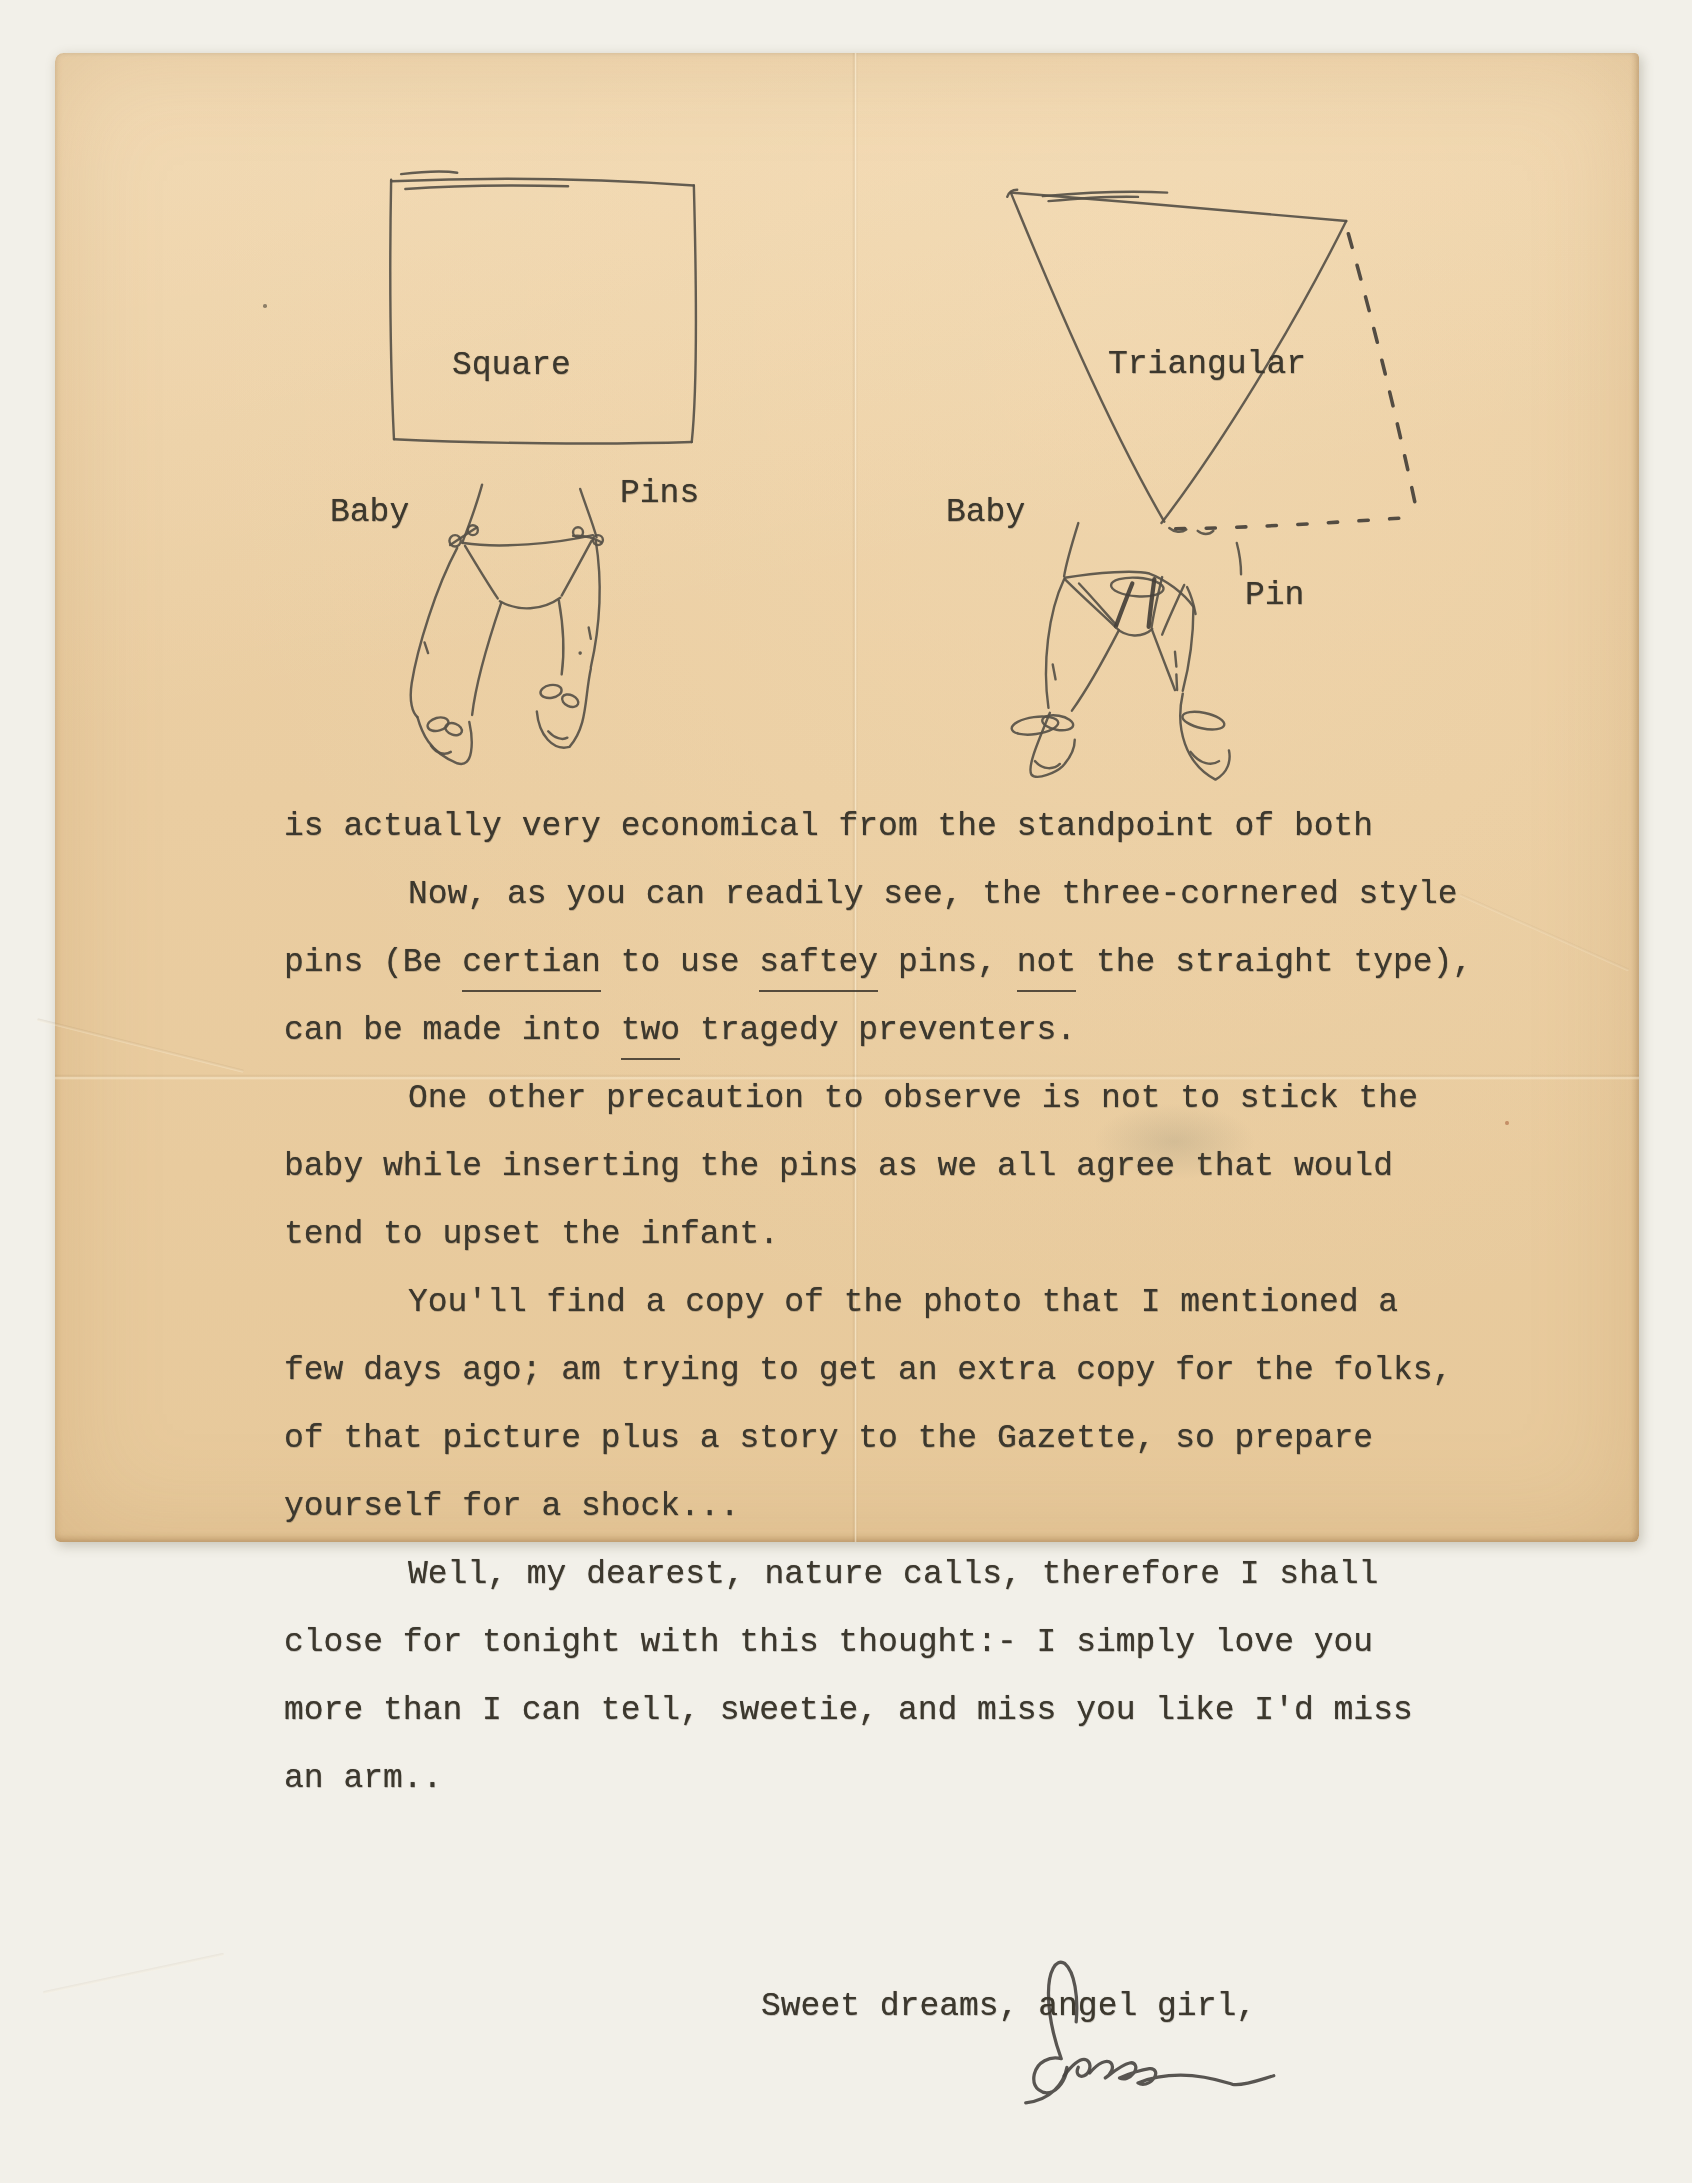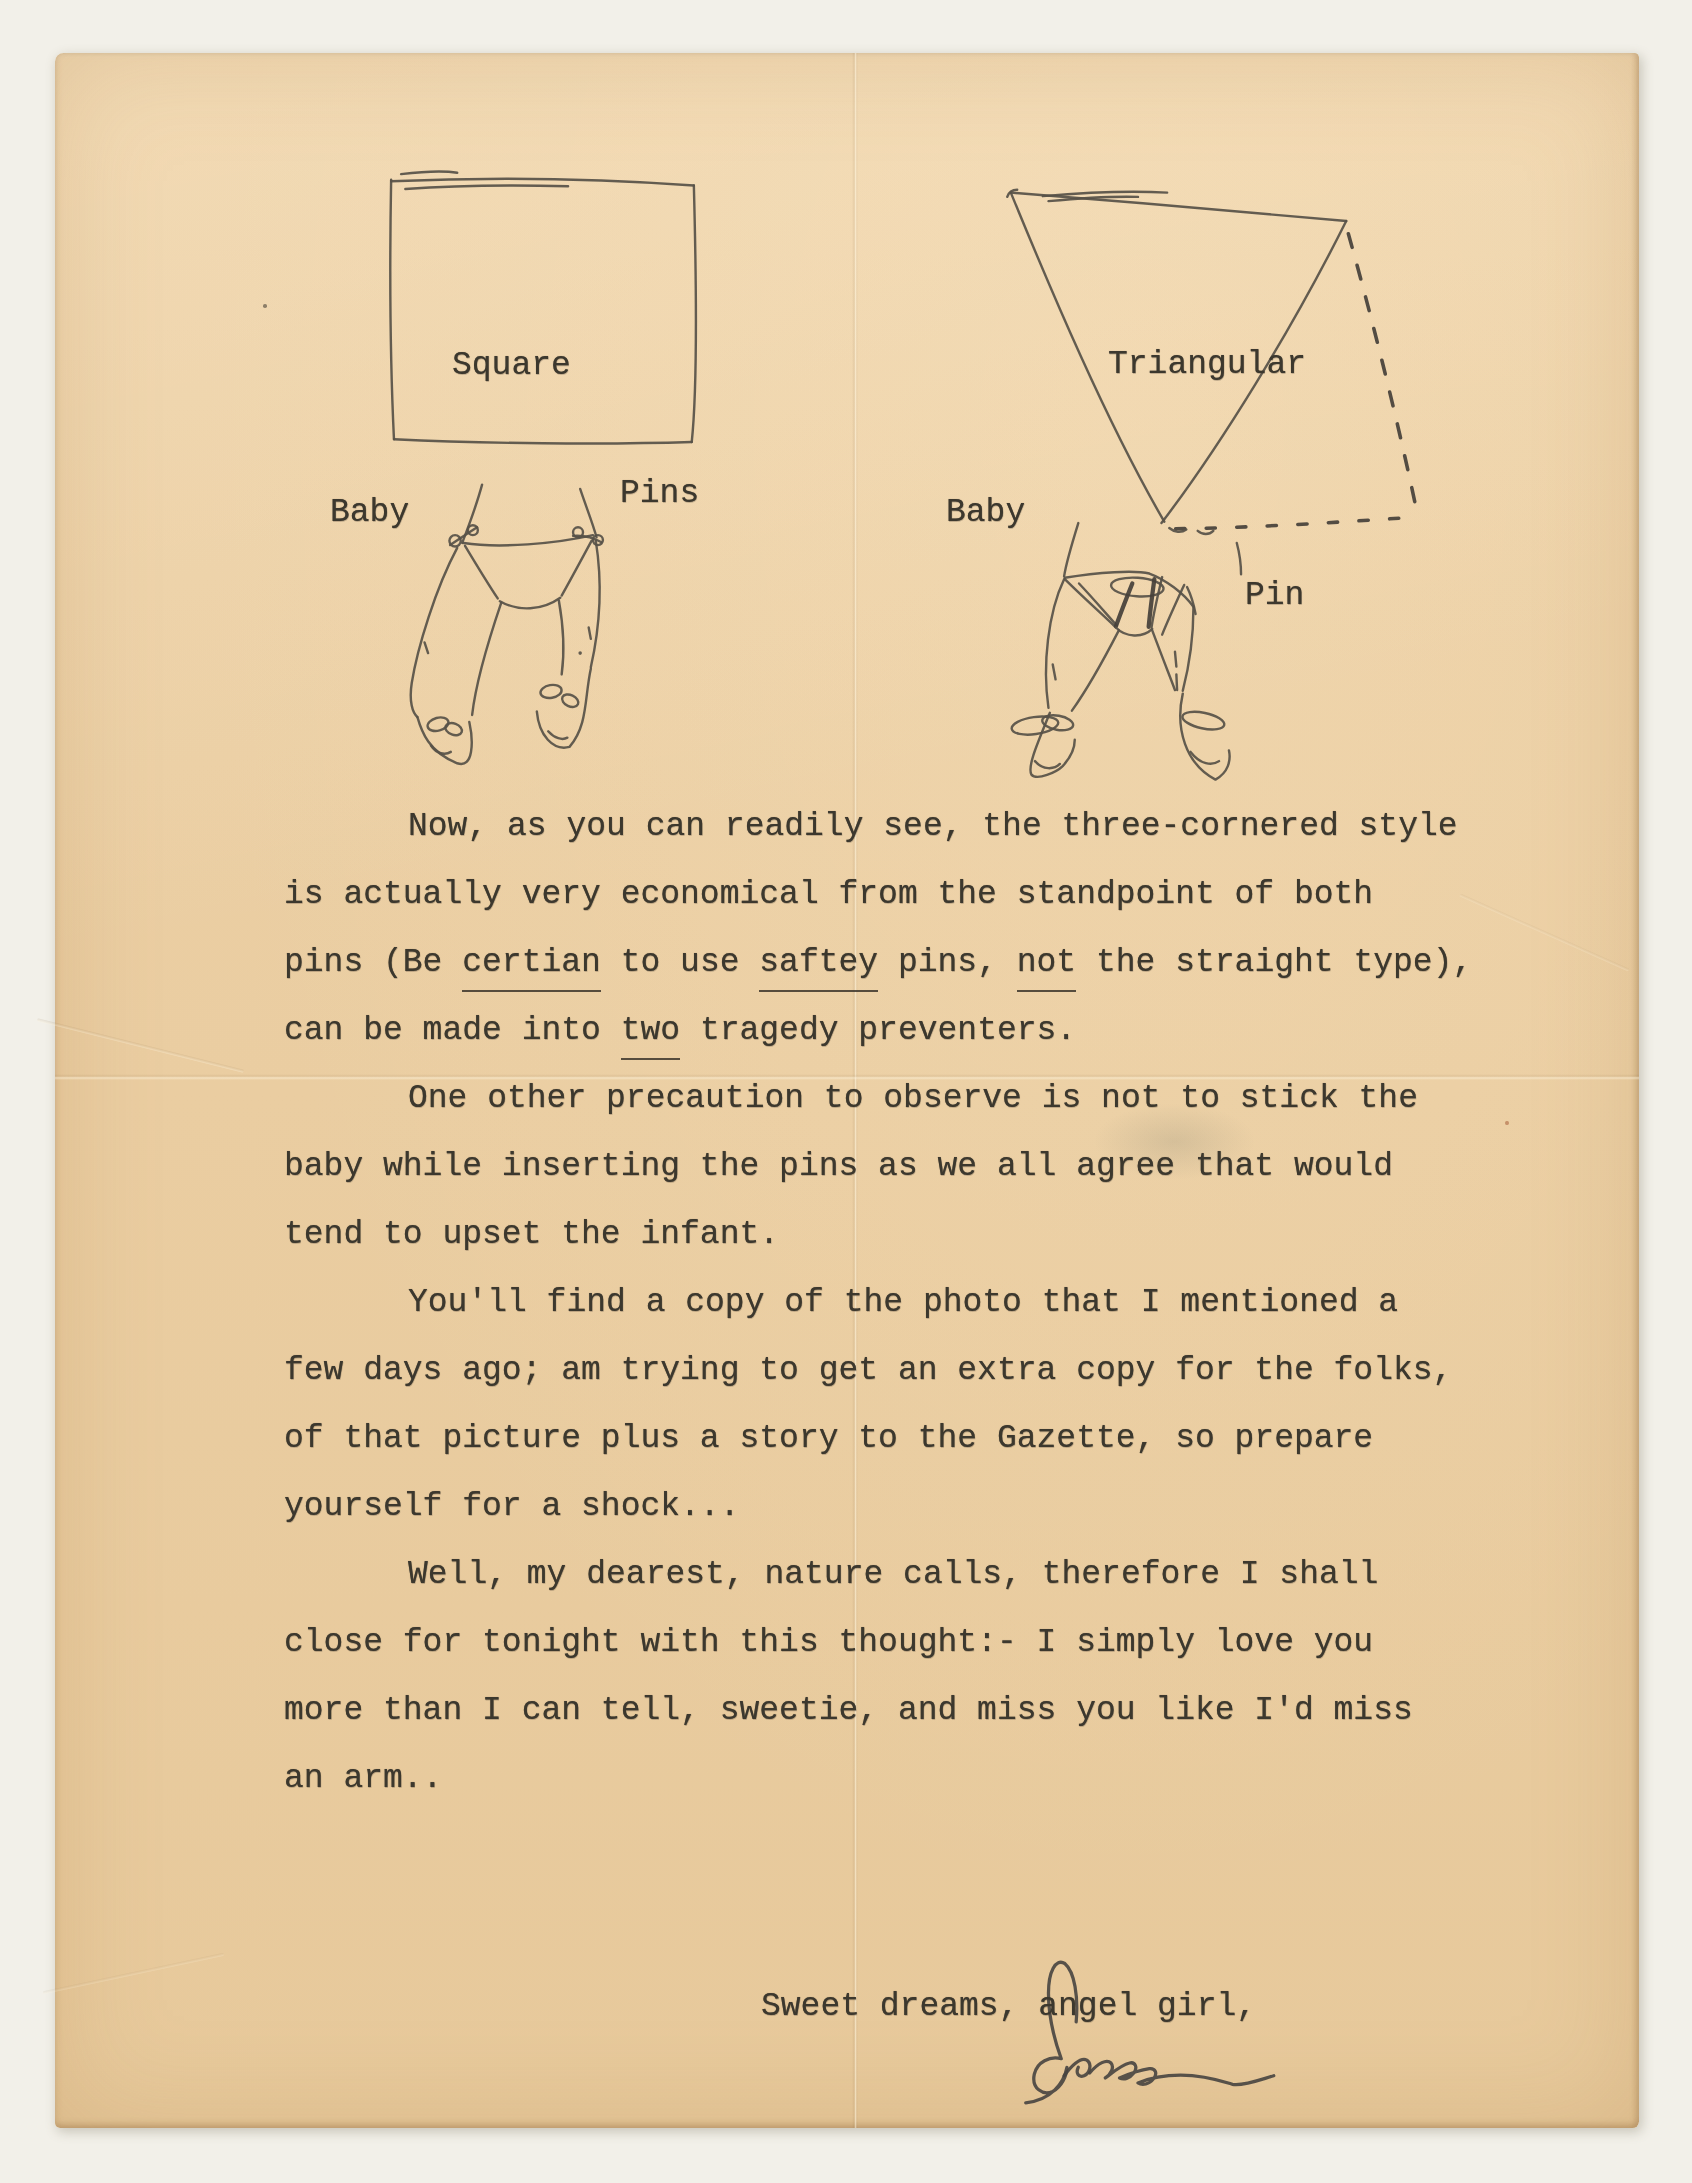--- a/index.html
+++ b/index.html
@@ -4,21 +4,21 @@
 <style>
   html,body{margin:0;padding:0;}
   body{
     width:1693px;height:2183px;
     background:#f2f0e9;
     font-family:"Liberation Mono", monospace;
     position:relative;
   }
   .stage{position:absolute;inset:0;overflow:hidden;}
   .paper{
-    position:absolute;left:55px;top:53px;width:1584px;height:2075px;
+    position:absolute;left:55px;top:53px;width:1584px;height:1489px;
     background:
       linear-gradient(168deg, rgba(255,241,214,.30) 0%, rgba(255,241,214,0) 38%),
       radial-gradient(ellipse at 68% 18%, rgba(255,236,202,.22), rgba(0,0,0,0) 62%),
       linear-gradient(#edd1a7, #e7c99b);
     border-radius:8.5px 4.3px 6.4px 5px;
     box-shadow:
       inset 0 0 107px rgba(168,124,68,.22),
       inset -2.8px 0 6.4px rgba(138,98,52,.28),
       inset 0 -3.6px 7.8px rgba(138,98,52,.30),
       inset 0 2.8px 5.7px rgba(255,246,224,.35),
@@ -171,22 +171,22 @@
     </svg>
 
     <div class="tlabel" style="left:397px;top:294px">Square</div>
     <div class="tlabel" style="left:1053px;top:293px">Triangular</div>
     <div class="tlabel" style="left:275px;top:441px">Baby</div>
     <div class="tlabel" style="left:565px;top:422px">Pins</div>
     <div class="tlabel" style="left:891px;top:441px">Baby</div>
     <div class="tlabel" style="left:1190px;top:524px">Pin</div>
 
     <div class="letter-body">
+        <div class="tline"><span>is actually very economical from the standpoint of both</span></div>
         <div class="tline indent"><span>Now, as you can readily see, the three-cornered style</span></div>
-        <div class="tline"><span>is actually very economical from the standpoint of both</span></div>
         <div class="tline"><span>pins (Be </span><span class="u">certian</span><span> to use </span><span class="u">saftey</span><span> pins, </span><span class="u">not</span><span> the straight type),</span></div>
         <div class="tline"><span>can be made into </span><span class="u">two</span><span> tragedy preventers.</span></div>
         <div class="tline indent"><span>One other precaution to observe is not to stick the</span></div>
         <div class="tline"><span>baby while inserting the pins as we all agree that would</span></div>
         <div class="tline"><span>tend to upset the infant.</span></div>
         <div class="tline indent"><span>You'll find a copy of the photo that I mentioned a</span></div>
         <div class="tline"><span>few days ago; am trying to get an extra copy for the folks,</span></div>
         <div class="tline"><span>of that picture plus a story to the Gazette, so prepare</span></div>
         <div class="tline"><span>yourself for a shock...</span></div>
         <div class="tline indent"><span>Well, my dearest, nature calls, therefore I shall</span></div>

